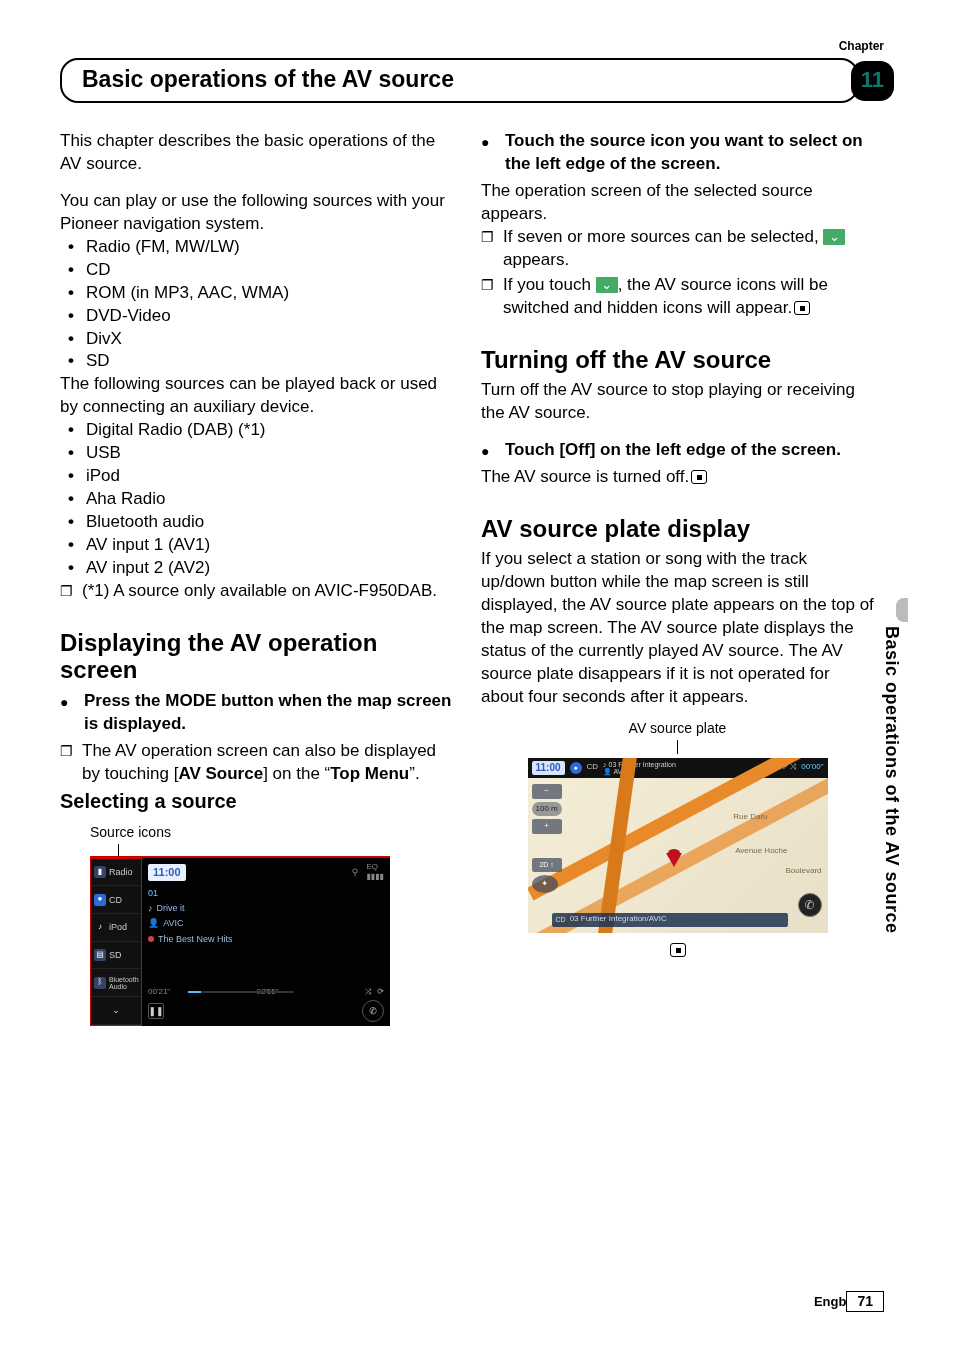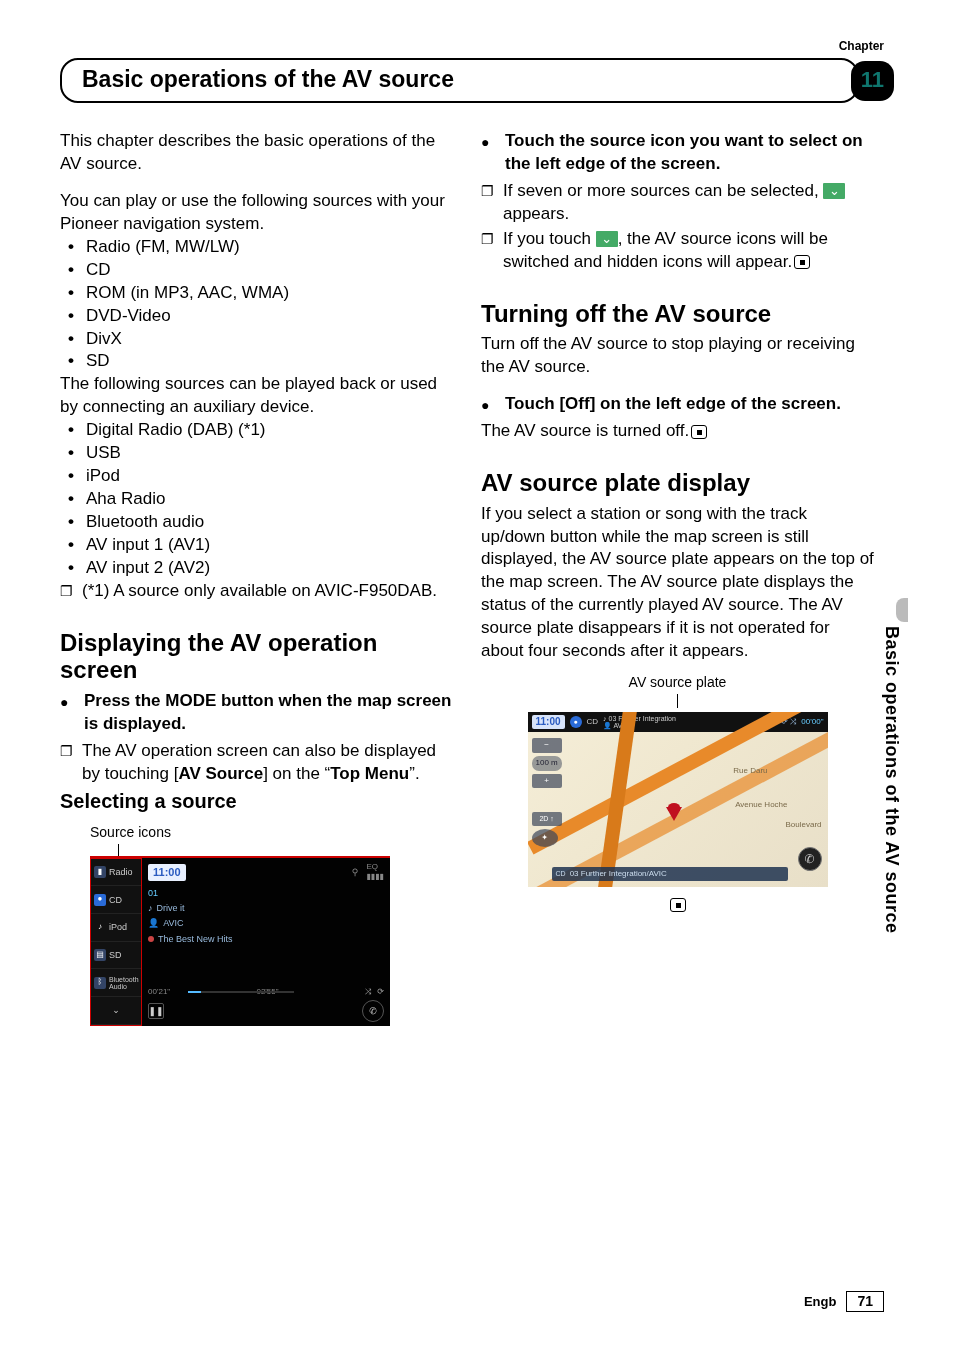--- a/index.html
+++ b/index.html
@@ -112,21 +112,21 @@
   }
   .side-tab-grey {
     position:absolute; right:-6px; top:-16px; width:12px; height:24px;
     background:#bbb; border-radius: 8px 0 0 8px;
   }
   .side-tab-text {
     writing-mode: vertical-rl; font-weight: 900; font-size: 18px;
     position:absolute; right:-2px; top:12px; letter-spacing:0.5px;
   }
   .footer {
-    position: absolute; bottom: 40px; right: 70px; display:flex; align-items:center; gap:10px;
+    position: absolute; bottom: 40px; right: 70px; display:flex; align-items:center; 
     font-size: 13px;
   }
   .footer .lang { font-weight:700; }
   .footer .pg { border:1.5px solid #000; border-radius: 0; padding: 0px 10px; font-weight:700; font-size:14px; }
 </style>
 </head>
 <body>
 
 <div class="header-area">
   <div class="chapter-label">Chapter</div>
@@ -237,20 +237,21 @@
           <span class="ss1-phone">✆</span>
         </div>
       </div>
     </div>
   </div>
 
   <div class="col">
     <div class="step">
       <span class="step-title">Touch the source icon you want to select on the left edge of the screen.</span>
     </div>
+    <p>The operation screen of the selected source appears.</p>
     <ul class="note-list">
       <li>
         <span>If seven or more sources can be selected, </span><span class="inline-icon">⌄</span><span> appears.</span>
       </li>
       <li>
         <span>If you touch </span><span class="inline-icon">⌄</span><span>, the AV source icons will be switched and hidden icons will appear.</span><span class="stop-icon"></span>
       </li>
     </ul>
 
     <h2>Turning off the AV source</h2>

